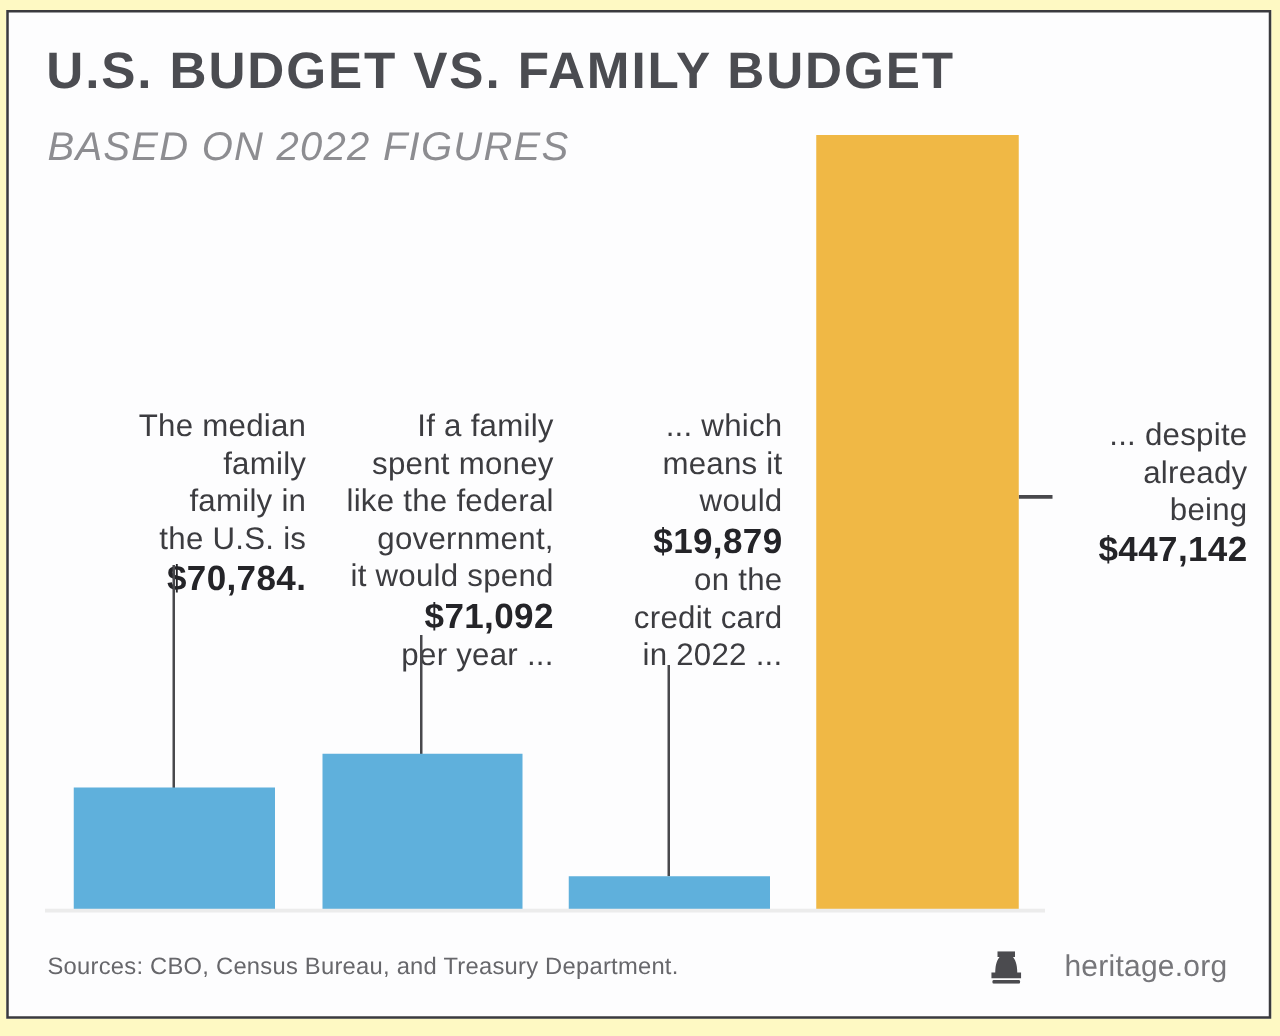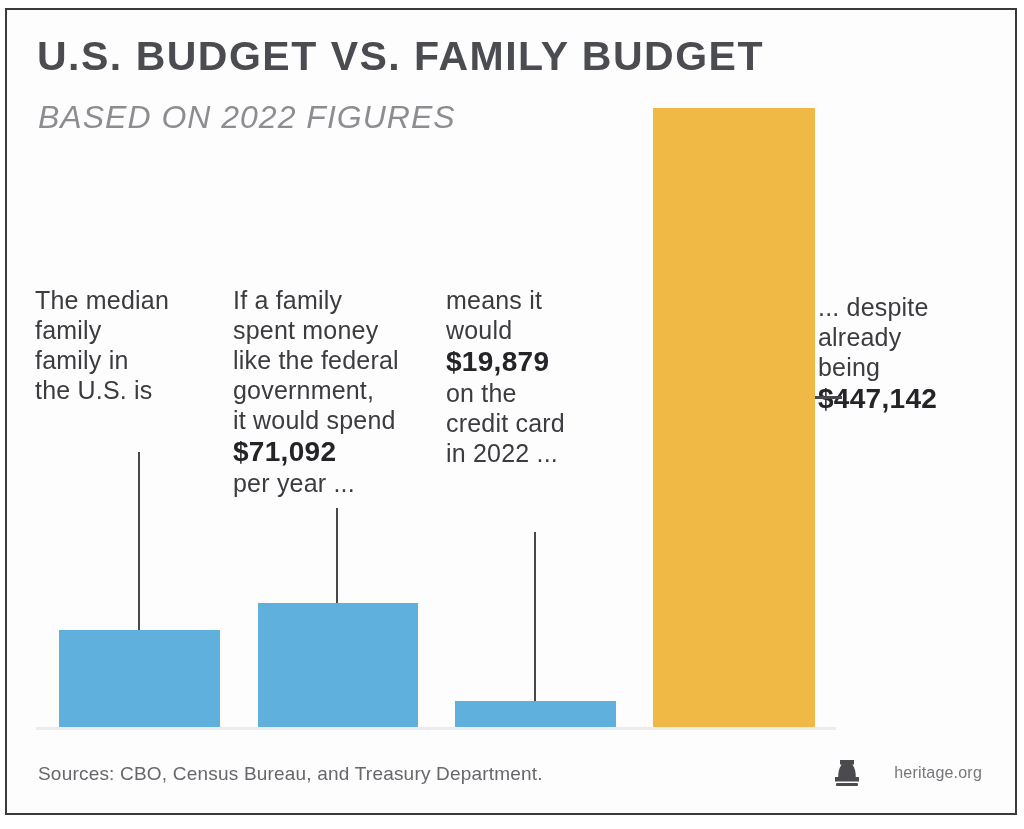--- a/index.html
+++ b/index.html
@@ -1,20 +1,20 @@
 <!DOCTYPE html>
 <html><head>
 <meta charset="utf-8">
 <style>
   html, body { margin: 0; padding: 0; background: #0a0a0b; }
   #stage {
     position: relative;
     width: 1024px;
     height: 829px;
-    background: #ffffff;
+    background: #fef9c3;
     overflow: hidden;
     font-family: "Liberation Sans", sans-serif;
   }
   .card {
     position: absolute;
     left: 5px; top: 8px;
     width: 1012px; height: 807px;
     background: #fdfdfe;
     border: 2px solid #3a3a3e;
     box-sizing: border-box;
@@ -55,25 +55,26 @@
   .line2 { left: 336px; top: 508px; height: 96px;  }
   .line3 { left: 534px; top: 532px; height: 169px; }
   .hdash {
     position: absolute;
     left: 815px; top: 396px;
     width: 27px; height: 3px;
     background: #48484c;
   }
   .ann {
     position: absolute;
-    text-align: left;
+    text-align: right;
     font-size: 25px;
     line-height: 30px;
     letter-spacing: 0.2px;
     color: #3c3c40;
+    margin-top: 41px;
   }
   .ann .amt {
     font-weight: bold;
     font-size: 28px;
     line-height: 33px;
     letter-spacing: 0.3px;
     color: #242428;
     white-space: nowrap;
   }
   .ann1 { left: 35px;  top: 285px; width: 210px; }
@@ -89,21 +90,21 @@
     white-space: nowrap;
   }
   .brand {
     position: absolute;
     right: 42px; top: 760px;
     display: flex;
     align-items: center;
     gap: 9px;
   }
   .brand-text {
-    font-size: 16px;
+    font-size: 24px;
     color: #76767a;
     letter-spacing: 0.2px;
     white-space: nowrap;
     margin-left: 26px;
   }
   .bell { width: 24px; height: 26px; display: block; }
 </style>
 </head>
 <body>
 
@@ -111,33 +112,35 @@
   <div class="card"></div>
 
   <div class="title">U.S. BUDGET VS. FAMILY BUDGET</div>
   <div class="subtitle">BASED ON 2022 FIGURES</div>
 
   <div class="ann ann1">
     <div class="ln">The median</div>
     <div class="ln">family</div>
     <div class="ln">family in</div>
     <div class="ln">the U.S. is</div>
+    <div class="ln amt">$70,784.</div>
   </div>
 
   <div class="ann ann2">
     <div class="ln">If a family</div>
     <div class="ln">spent money</div>
     <div class="ln">like the federal</div>
     <div class="ln">government,</div>
     <div class="ln">it would spend</div>
     <div class="ln amt">$71,092</div>
     <div class="ln">per year ...</div>
   </div>
 
   <div class="ann ann3">
+    <div class="ln">... which</div>
     <div class="ln">means it</div>
     <div class="ln">would</div>
     <div class="ln amt">$19,879</div>
     <div class="ln">on the</div>
     <div class="ln">credit card</div>
     <div class="ln">in 2022 ...</div>
   </div>
 
   <div class="ann ann4">
     <div class="ln">... despite</div>

